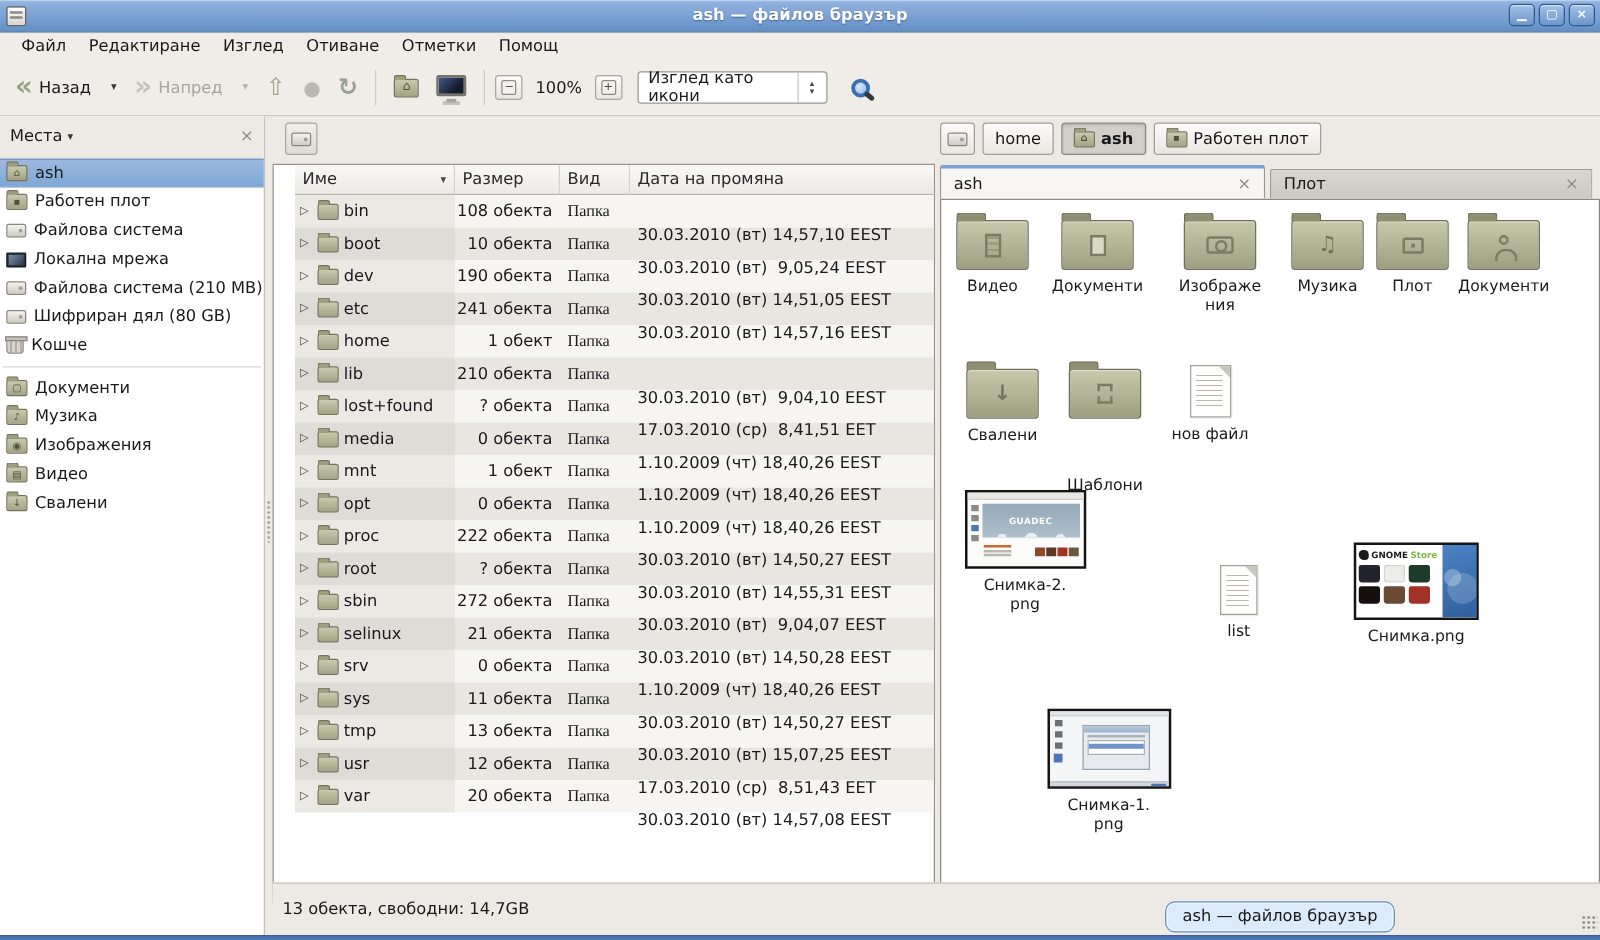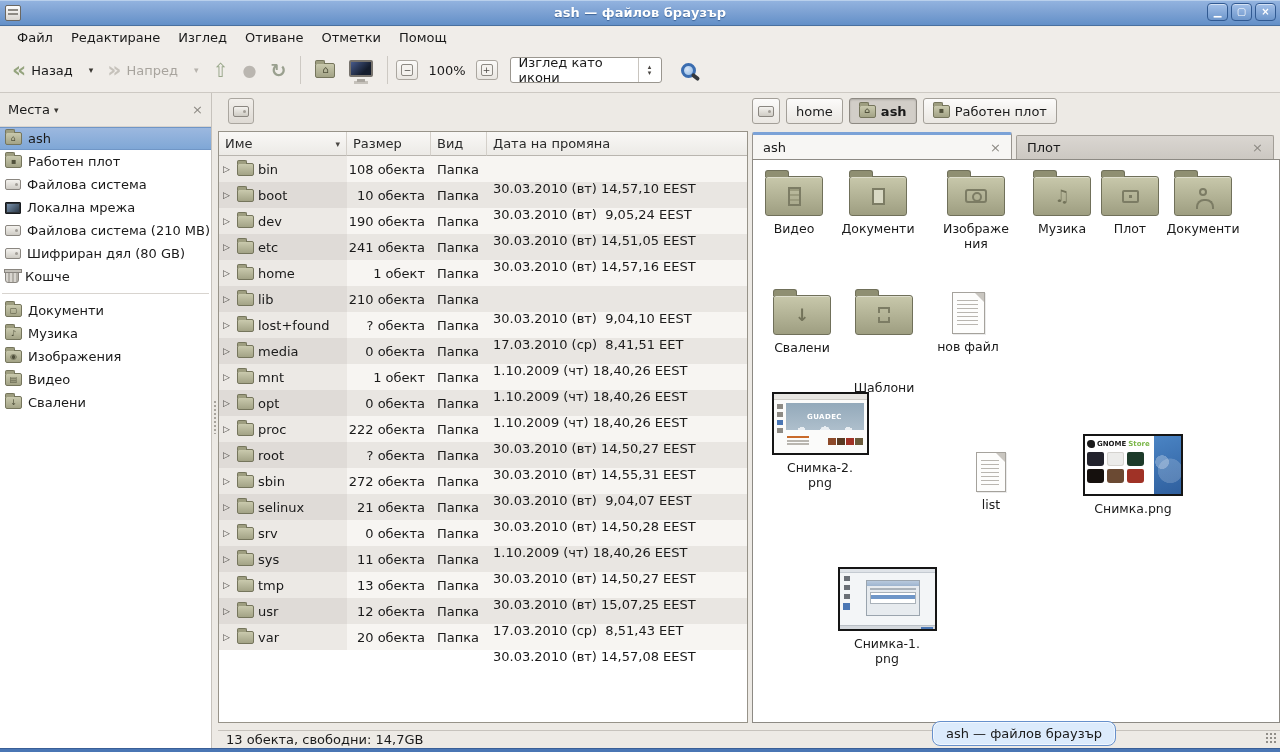--- a/index.html
+++ b/index.html
@@ -67,35 +67,35 @@
   .dmini { display:inline-block; width:16px; height:11px; background:linear-gradient(#f4f2ee,#cfccc5); border:1px solid #8a8680; border-radius:2px; position:relative; flex:none; }
   .dmini::after { content:""; position:absolute; right:2px; top:3px; width:3px; height:3px; border-radius:50%; background:#a29e97; }
   .nmini { display:inline-block; width:16px; height:12px; background:#2e3338; border:1px solid #16191d; border-radius:1px; position:relative; flex:none; }
   .nmini::before { content:""; position:absolute; inset:1px; background:linear-gradient(135deg,#7a92ac,#2c3a4a); }
   .tmini { display:inline-block; width:14px; height:12px; background:repeating-linear-gradient(90deg,#d8d5cf 0 2px,#b2afa8 2px 4px); border:1px solid #8a8680; border-radius:1px 1px 3px 3px; position:relative; flex:none; }
   .tmini::before { content:""; position:absolute; top:-3px; left:-2px; width:16px; height:2px; background:#c5c2bb; border:1px solid #8a8680; }
 
   
   .midtop { position:absolute; left:218px; top:93px; width:530px; height:38px; }
   .rootbtn { position:absolute; left:10px; top:5px; width:26px; height:26px; border:1px solid #aaa69f; border-radius:3px; background:linear-gradient(#f2efeb,#dedad4); display:flex; align-items:center; justify-content:center; }
-  .treewrap { position:absolute; left:218px; top:131px; width:530px; bottom:29px; background:#fff; border:1px solid #979389; overflow:hidden; }
+  .treewrap { position:absolute; left:218px; top:131px; width:530px; bottom:29px; background:#fff; border:1px solid #979389; overflow:hidden;padding-left:17px; }
   .thead { display:flex; height:24px; }
   .thc { background:linear-gradient(#f9f8f6,#eceae6); border-right:1px solid #d4d0ca; border-bottom:1px solid #b9b5af; padding:0 6px; display:flex; align-items:center; color:#2a2a2a; }
   .thc.c-name { width:128px; justify-content:space-between; }
   .thc.c-size { width:84px; }
   .thc.c-type { width:56px; }
   .thc.c-date { flex:1; border-right:none; }
   .sortchev { font-size:9px; color:#4a4743; }
   .trow { display:flex; height:26px; align-items:stretch; }
   .trow.odd  { background:#f7f5f2; }
   .trow.even { background:#e9e6e2; }
   .tc { display:flex; align-items:center; padding:0 6px; }
   .tc.name { width:128px; gap:4px; padding-left:4px; background:rgba(95,85,70,.07); }
   .tc.size { width:84px; justify-content:flex-end; white-space:pre; }
-  .tc.type { width:56px; }
+  .tc.type { width:56px;font-family:Liberation Serif, serif; }
   .tc.date { flex:1; white-space:pre;margin-top:32px; }
   .expander { font-size:9px; color:#4a4743; width:10px; flex:none; }
 
   
   .crumbs { position:absolute; left:752px; top:97px; width:528px; height:28px; display:flex; gap:6px; align-items:center; }
   .crumb { height:26px; border:1px solid #a39f98; border-radius:3px; background:linear-gradient(#fcfbfa,#eae7e2); display:flex; align-items:center; gap:5px; padding:0 9px; }
   .crumb.icon-only { padding:0 5px; }
   .crumb.pressed { background:#d2cec8; border-color:#8d8982; box-shadow:inset 0 1px 2px rgba(0,0,0,.18); font-weight:bold; }
   .tabbar { position:absolute; left:752px; top:132px; width:528px; height:27px; display:flex; gap:4px; align-items:flex-end; }
   .tab { display:flex; align-items:center; padding:0 10px; }
@@ -158,21 +158,21 @@
   .th-desk .dicons b:nth-child(4){ background:#4a76b4; width:7px; height:7px; }
   .th-desk .dlg { position:absolute; left:26px; top:11px; width:54px; height:36px; background:#e7ebef; border:1px solid #9aa4ae; }
   .th-desk .dlg .dh { height:5px; background:linear-gradient(#b8c9dd,#9db4cf); }
   .th-desk .dlg .dl { margin:2px 3px 0; height:2px; background:#aab2ba; }
   .th-desk .dlg .list { margin:2px 3px 0; height:12px; background:#fff; border:1px solid #aab2ba; }
   .th-desk .dlg .list .sel { height:4px; background:#6f96c8; margin-top:2px; }
   .th-desk .task { position:absolute; left:0; right:0; bottom:0; height:4px; background:#d4d8dd; border-top:1px solid #b9bfc6; }
   .th-desk .task::after { content:""; position:absolute; right:2px; top:1px; width:12px; height:2px; background:#4a76b4; }
 
   
-  .statusbar { position:absolute; left:218px; right:0; bottom:4px; height:18px; background:#edeae5; border-top:1px solid #c6c2bc; display:flex; align-items:center; padding-left:8px; }
+  .statusbar { position:absolute; left:218px; right:0; bottom:4px; height:42px; background:#edeae5; border-top:1px solid #c6c2bc; display:flex; align-items:center; padding-left:8px; }
   .bottom-strip { position:absolute; left:0; right:0; bottom:0; height:4px; background:#4a76b4; border-top:1px solid #3a5f97; }
   .balloon { position:absolute; left:932px; top:721px; height:25px; padding:0 13px; background:#dcebfc; border:1px solid #6690cc; border-radius:8px; display:flex; align-items:center; font-size:13px; color:#1a1a1a; box-shadow:0 0 0 1px rgba(255,255,255,.6) inset; }
   .grip { position:absolute; right:2px; bottom:7px; width:13px; height:13px; background-image:radial-gradient(#908d88 1px, transparent 1.2px); background-size:4px 4px; }
   .vdots { position:absolute; width:4px; height:34px; background-image:radial-gradient(#a7a39c 1px, transparent 1.2px); background-size:4px 4px; }
 </style>
 </head>
 <body>
 
 <div class="titlebar">
   <div class="app-icon"></div>

